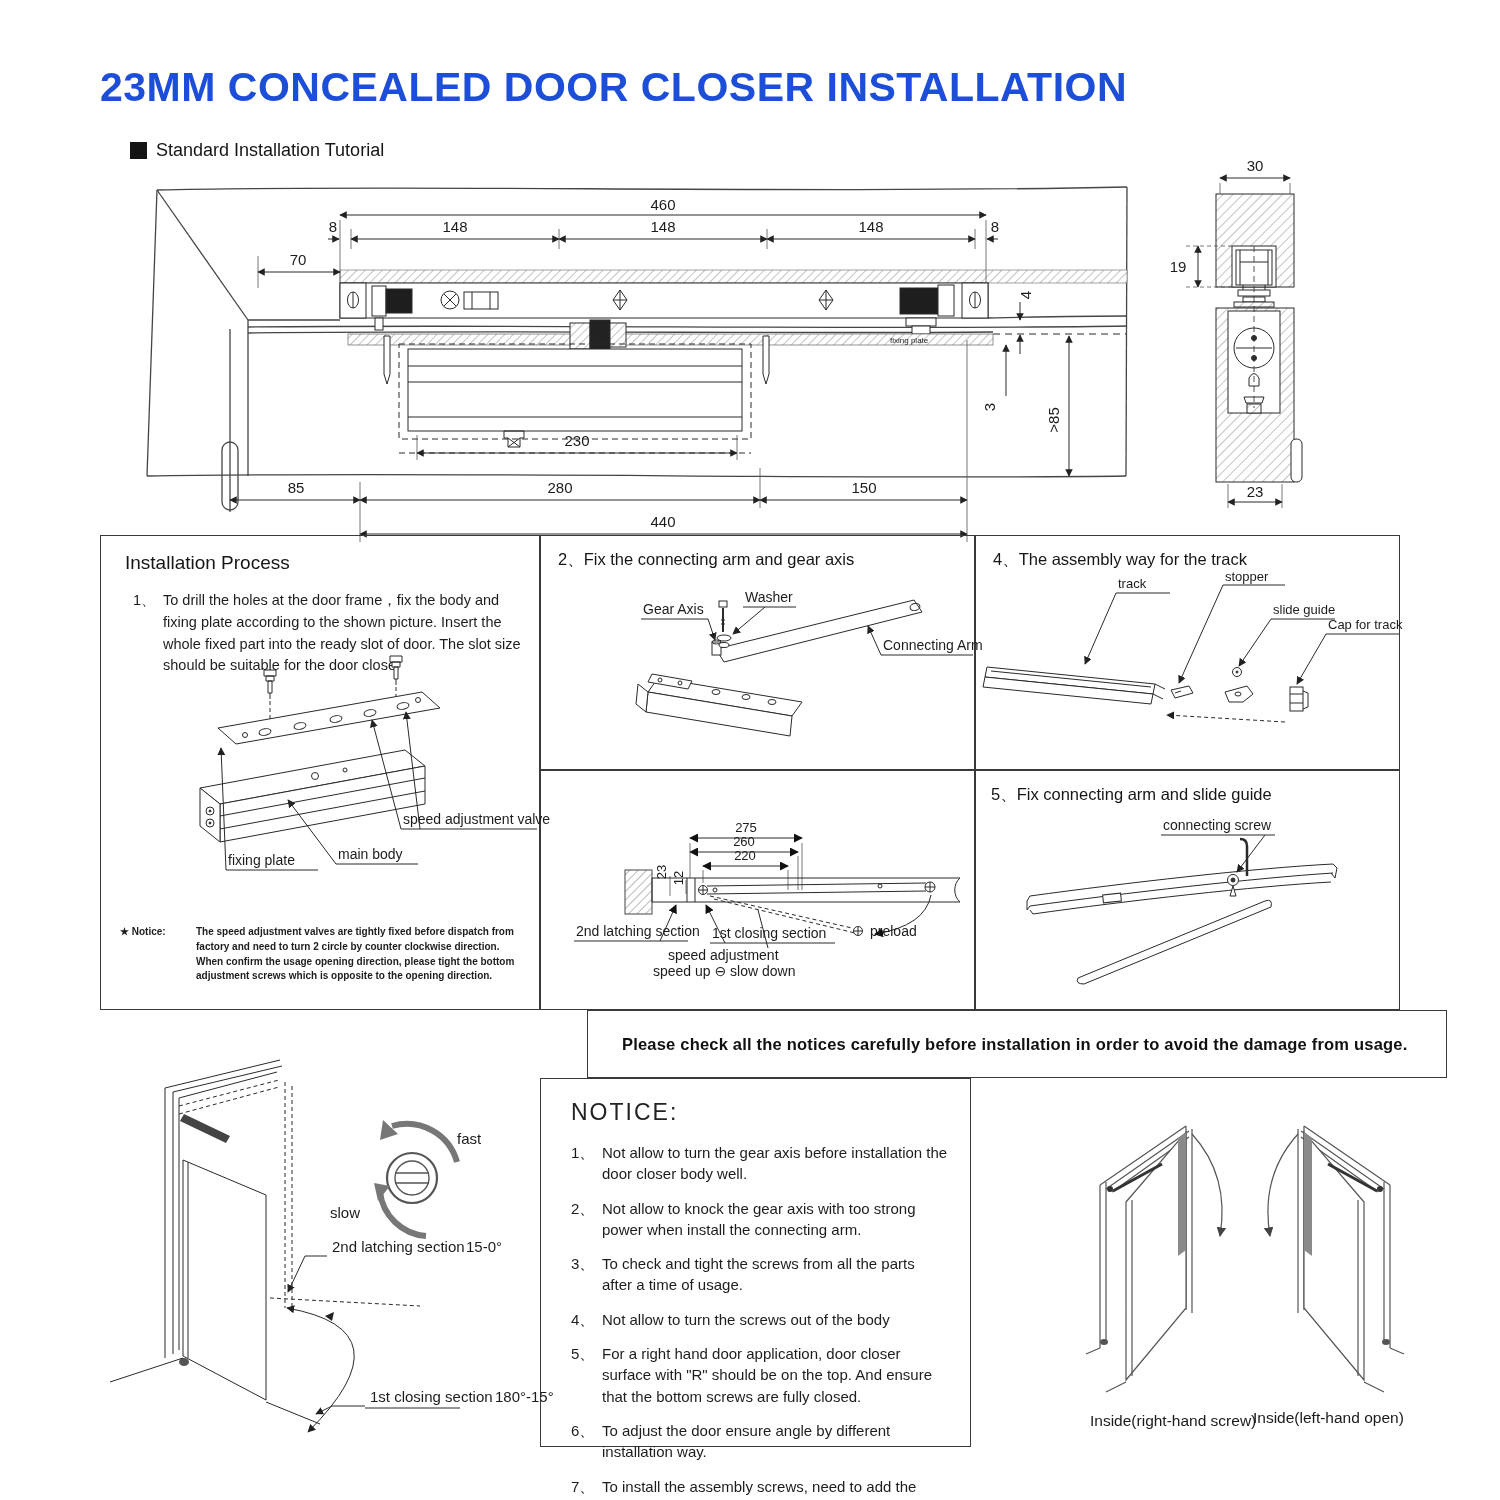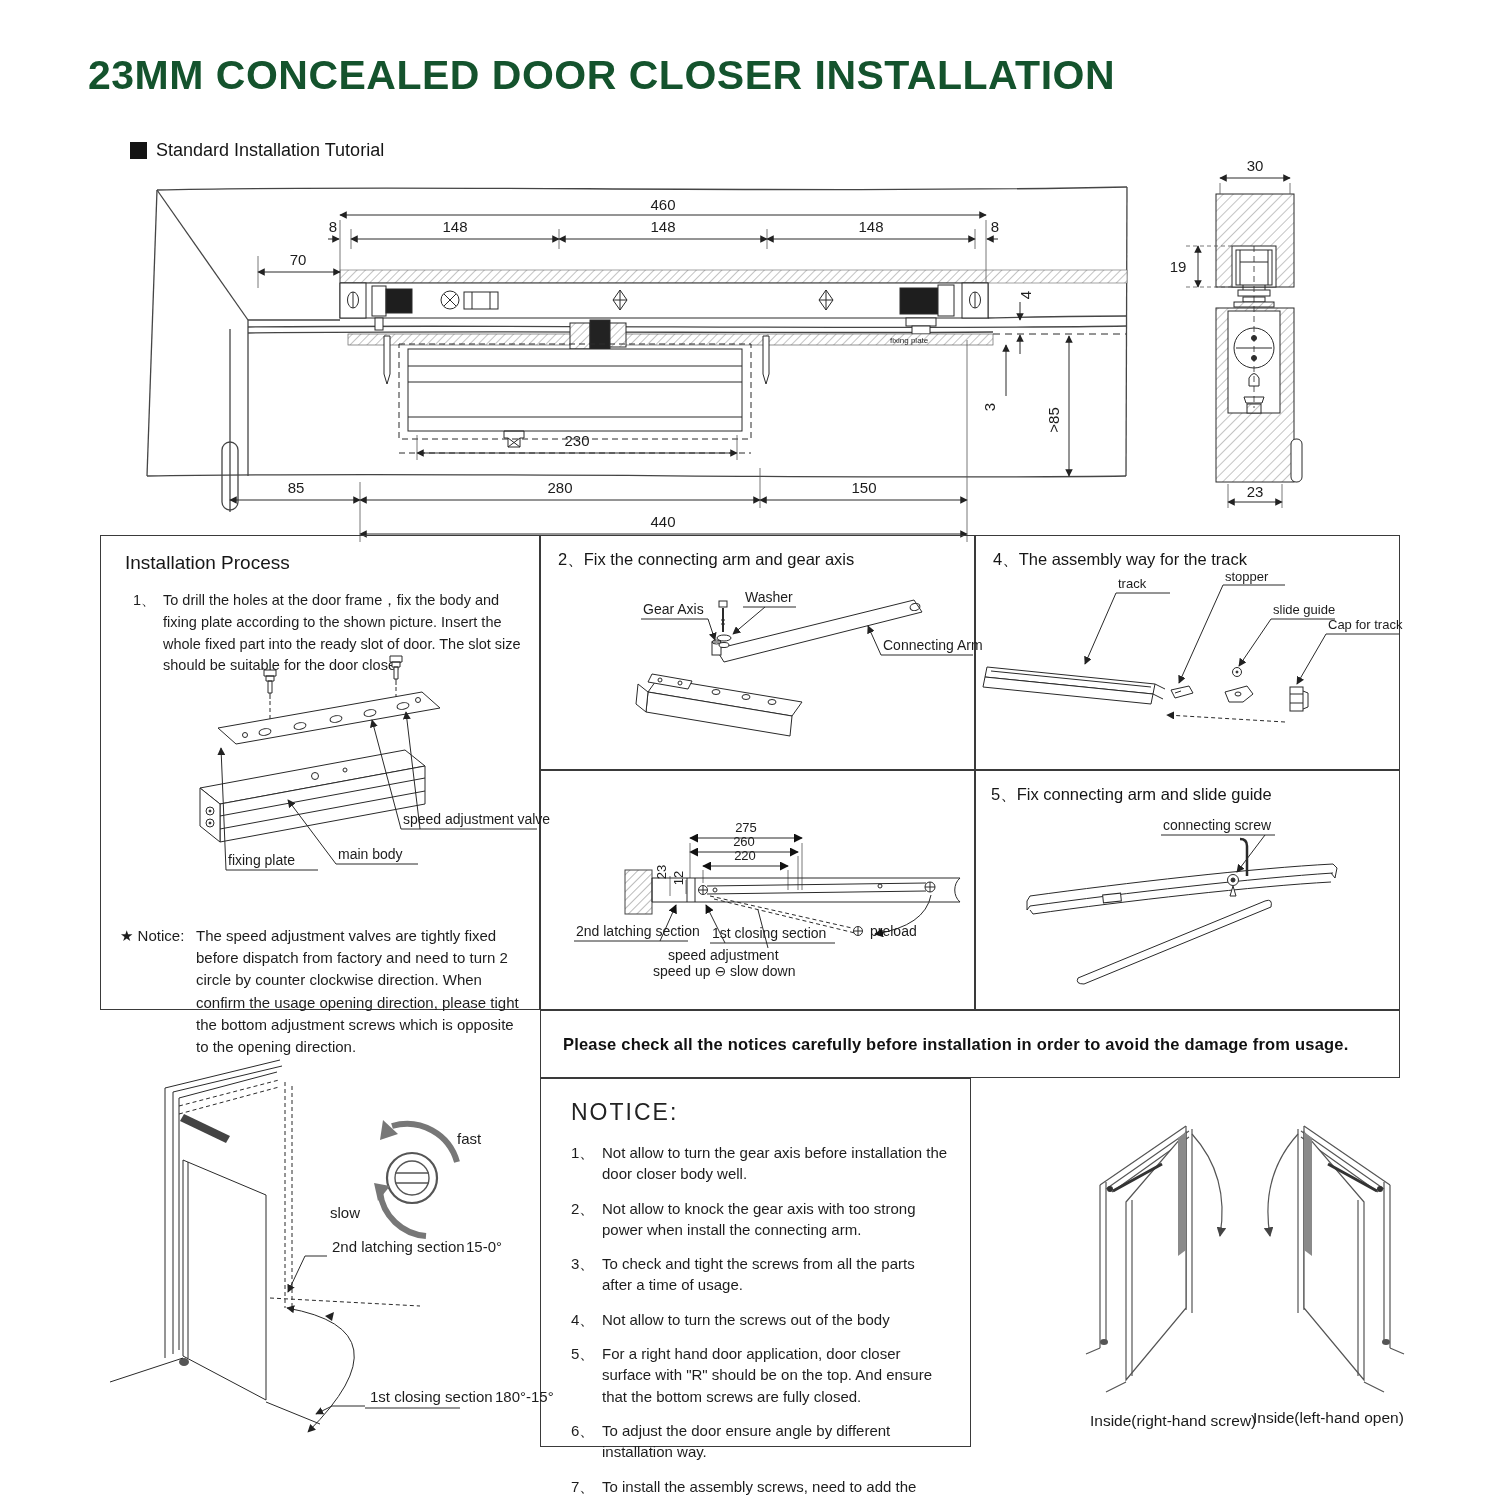--- a/index.html
+++ b/index.html
@@ -1,37 +1,37 @@
 <!DOCTYPE html>
 <html><head>
 <meta charset="utf-8">
 <style>
   html,body{margin:0;padding:0;background:#e9e9e9;}
   .page{position:relative;width:1500px;height:1500px;background:#ffffff;margin:0 auto;
         font-family:"Liberation Sans",sans-serif;color:#1d1d1d;overflow:hidden;}
   .box{position:absolute;border:1.6px solid #3a3a3a;box-sizing:border-box;background:transparent;}
-  h1.title{position:absolute;left:84px;top:48px;margin:4px;font-size:41px;font-weight:bold;
-           letter-spacing:.5px;color:#14532d;text-align:right;}
+  h1.title{position:absolute;left:84px;top:48px;margin:16px;font-size:41px;font-weight:bold;
+           letter-spacing:.5px;color:#1d4ed8;text-align:right;}
   .logo{position:absolute;right:28px;top:6px;font-size:82px;font-weight:bold;color:#0d0d0d;
         letter-spacing:0;line-height:1;}
   .uml{position:relative;display:inline-block;}
   .uml .dots{position:absolute;top:-7px;left:50%;transform:translateX(-50%);width:34px;height:11px;}
   .uml .dots::before,.uml .dots::after{content:"";position:absolute;top:0;width:11px;height:11px;
         border-radius:50%;background:#ec7f1d;}
   .uml .dots::before{left:1px}
   .uml .dots::after{right:1px}
   .sect-head{position:absolute;left:130px;top:140px;display:flex;align-items:center;gap:9px;
              font-size:18px;color:#151515;}
   .sect-head .sq{width:17px;height:17px;background:#141414;flex:0 0 auto;}
   .ptitle{position:absolute;font-size:16.5px;color:#161616;}
   .ptitle.big{font-size:19px;}
   .step{position:absolute;display:grid;grid-template-columns:30px 1fr;font-size:14.5px;line-height:1.5;}
-  .pnotice{position:absolute;display:grid;grid-template-columns:76px 1fr;font-size:15px;line-height:1.48;}
-  .banner{display:flex;align-items:center;padding-left:22px;font-weight:bold;font-size:16.5px;
-          letter-spacing:.2px;color:#111;}
+  .pnotice{position:absolute;display:grid;grid-template-columns:76px 1fr;font-size:10px;line-height:1.48;font-weight:bold;}
+  .banner{display:flex;align-items:center;padding-left:34px;font-weight:bold;font-size:16.5px;
+          letter-spacing:.2px;color:#111;margin-left:47px;}
   .noticebox{padding:20px 22px 0 30px;}
   .noticebox .nh{font-size:23px;letter-spacing:2px;margin:0 0 16px 0;font-weight:normal;color:#222;}
   .nitem{display:grid;grid-template-columns:31px 1fr;font-size:15px;line-height:1.42;margin-bottom:13px;}
   .doorlabel{position:absolute;font-size:15.5px;color:#1a1a1a;}
   svg{position:absolute;overflow:visible;}
   svg text{font-family:"Liberation Sans",sans-serif;fill:#1c1c1c;}
   .dim{font-size:15px;text-anchor:middle;}
   .dim13{font-size:13px;text-anchor:middle;}
   .lbl{font-size:13px;}
   .lbl14{font-size:14px;}

